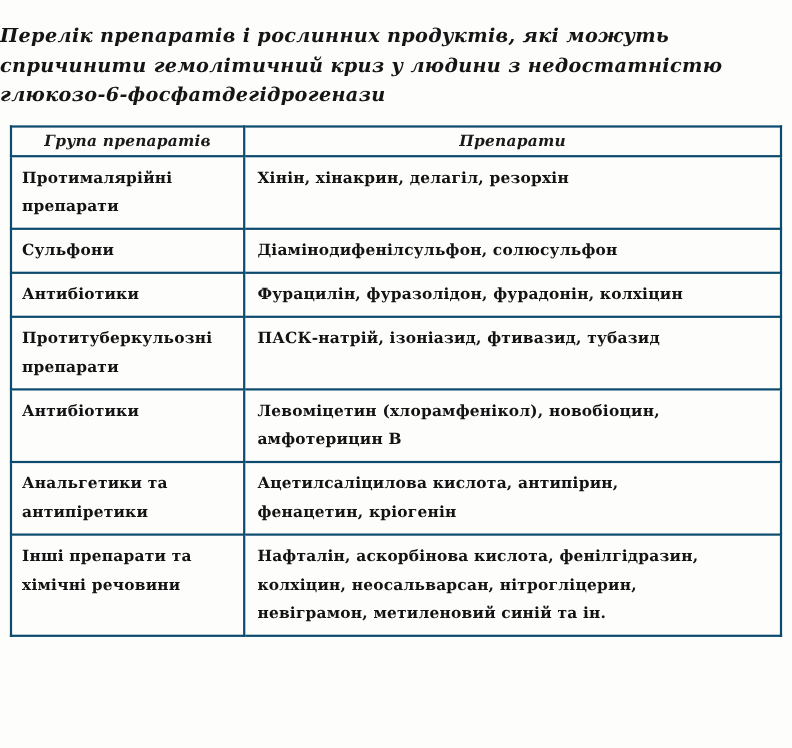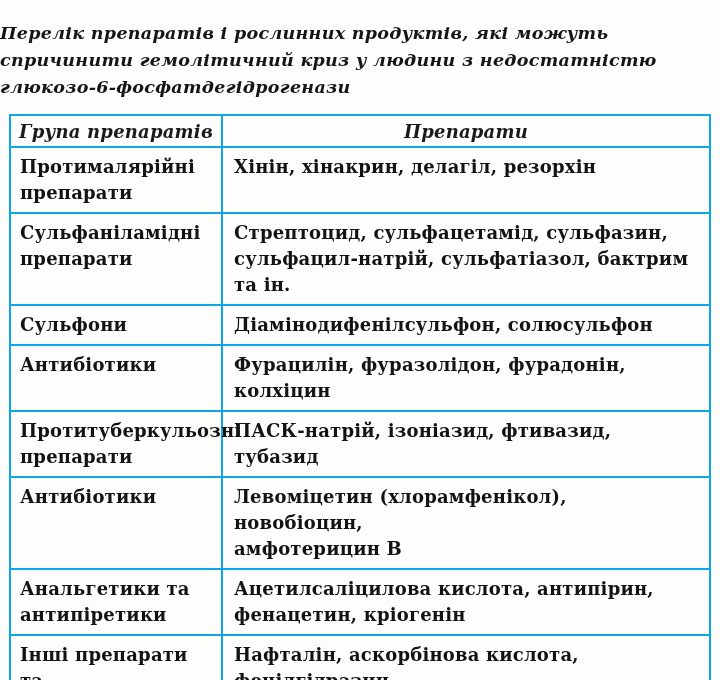--- a/index.html
+++ b/index.html
@@ -29,23 +29,23 @@
     color: #151515;
   }
   table.drug-table {
     border-collapse: collapse;
     width: 700px;
     margin: 13px auto 0 auto;
     table-layout: fixed;
   }
   table.drug-table th,
   table.drug-table td {
-    border: 2px solid #0ea5e9;
+    border: 2px solid #0c4a6e;
     vertical-align: top;
-    font-size: 18px;
+    font-size: 14px;
   }
   col.col-group { width: 212px; }
   col.col-drugs { width: 488px; }
   th.header-cell {
     font-style: italic;
     font-weight: bold;
     text-align: center;
     padding: 5px 6px 4px 6px;
     font-size: 17px;
     letter-spacing: 0.2px;
@@ -88,26 +88,20 @@
         <th class="header-cell">Препарати</th>
       </tr>
     </thead>
     <tbody>
       <tr>
         <td class="group-cell">Протималярійні
 препарати</td>
         <td class="drugs-cell">Хінін, хінакрин, делагіл, резорхін</td>
       </tr>
       <tr>
-        <td class="group-cell">Сульфаніламідні
-препарати</td>
-        <td class="drugs-cell">Стрептоцид, сульфацетамід, сульфазин,
-сульфацил-натрій, сульфатіазол, бактрим та ін.</td>
-      </tr>
-      <tr>
         <td class="group-cell">Сульфони</td>
         <td class="drugs-cell">Діамінодифенілсульфон, солюсульфон</td>
       </tr>
       <tr>
         <td class="group-cell">Антибіотики</td>
         <td class="drugs-cell">Фурацилін, фуразолідон, фурадонін, колхіцин</td>
       </tr>
       <tr>
         <td class="group-cell">Протитуберкульозні
 препарати</td>

